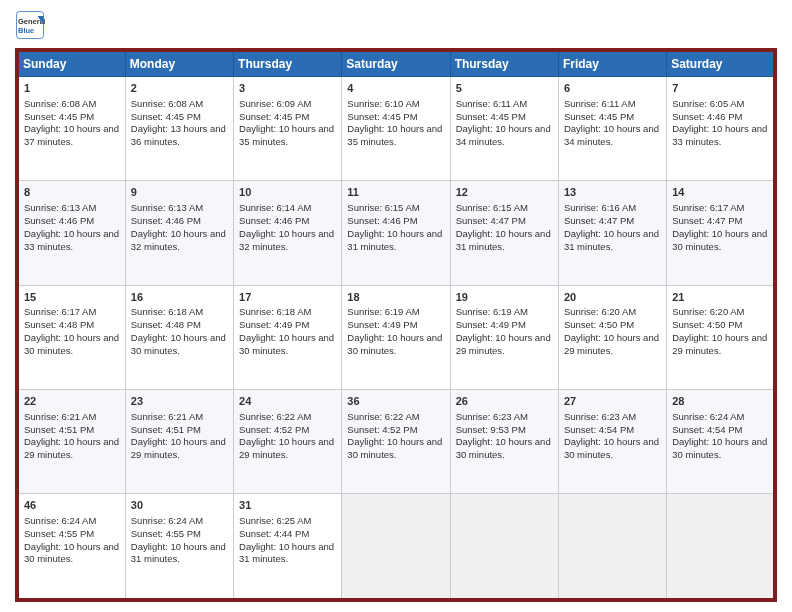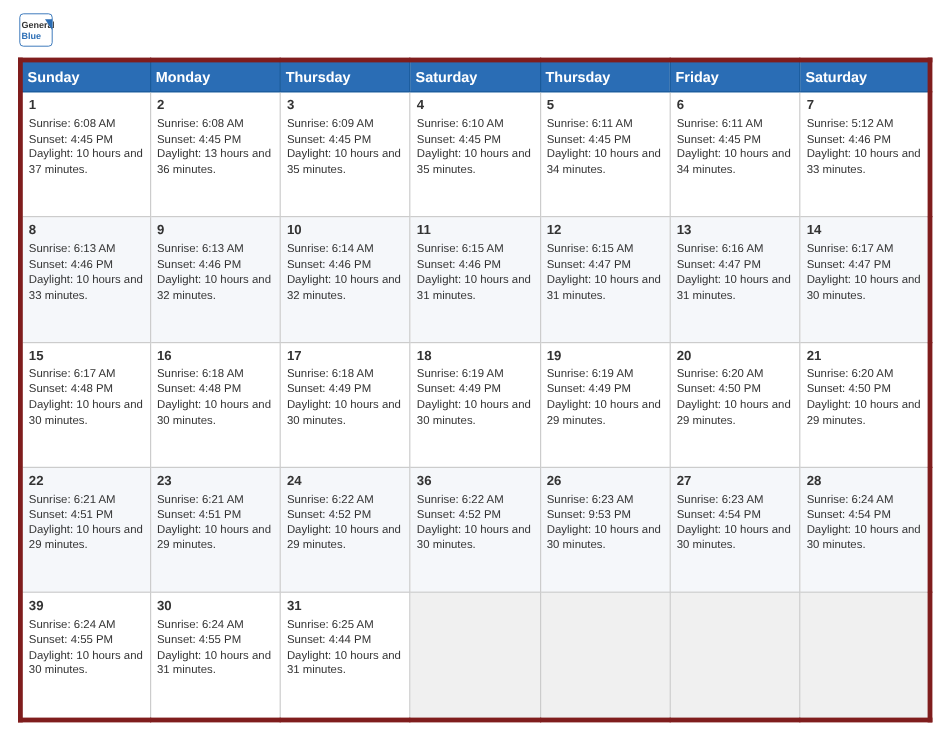--- a/index.html
+++ b/index.html
@@ -114,21 +114,21 @@
         </tr>
     </thead>
     <tbody id="calendar-body">
     <tr>
           <td><span class="day-num">1</span><span>Sunrise: 6:08 AM</span><br><span>Sunset: 4:45 PM</span><br><span>Daylight: 10 hours and 37 minutes.</span></td>
           <td><span class="day-num">2</span><span>Sunrise: 6:08 AM</span><br><span>Sunset: 4:45 PM</span><br><span>Daylight: 13 hours and 36 minutes.</span></td>
           <td><span class="day-num">3</span><span>Sunrise: 6:09 AM</span><br><span>Sunset: 4:45 PM</span><br><span>Daylight: 10 hours and 35 minutes.</span></td>
           <td><span class="day-num">4</span><span>Sunrise: 6:10 AM</span><br><span>Sunset: 4:45 PM</span><br><span>Daylight: 10 hours and 35 minutes.</span></td>
           <td><span class="day-num">5</span><span>Sunrise: 6:11 AM</span><br><span>Sunset: 4:45 PM</span><br><span>Daylight: 10 hours and 34 minutes.</span></td>
           <td><span class="day-num">6</span><span>Sunrise: 6:11 AM</span><br><span>Sunset: 4:45 PM</span><br><span>Daylight: 10 hours and 34 minutes.</span></td>
-          <td><span class="day-num">7</span><span>Sunrise: 5:12 AM</span><br><span>Sunset: 4:46 PM</span><br><span>Daylight: 10 hours and 33 minutes.</span></td>
+          <td><span class="day-num">7</span><span>Sunrise: 6:05 AM</span><br><span>Sunset: 4:46 PM</span><br><span>Daylight: 10 hours and 33 minutes.</span></td>
         </tr>
         <tr>
           <td><span class="day-num">8</span><span>Sunrise: 6:13 AM</span><br><span>Sunset: 4:46 PM</span><br><span>Daylight: 10 hours and 33 minutes.</span></td>
           <td><span class="day-num">9</span><span>Sunrise: 6:13 AM</span><br><span>Sunset: 4:46 PM</span><br><span>Daylight: 10 hours and 32 minutes.</span></td>
           <td><span class="day-num">10</span><span>Sunrise: 6:14 AM</span><br><span>Sunset: 4:46 PM</span><br><span>Daylight: 10 hours and 32 minutes.</span></td>
           <td><span class="day-num">11</span><span>Sunrise: 6:15 AM</span><br><span>Sunset: 4:46 PM</span><br><span>Daylight: 10 hours and 31 minutes.</span></td>
           <td><span class="day-num">12</span><span>Sunrise: 6:15 AM</span><br><span>Sunset: 4:47 PM</span><br><span>Daylight: 10 hours and 31 minutes.</span></td>
           <td><span class="day-num">13</span><span>Sunrise: 6:16 AM</span><br><span>Sunset: 4:47 PM</span><br><span>Daylight: 10 hours and 31 minutes.</span></td>
           <td><span class="day-num">14</span><span>Sunrise: 6:17 AM</span><br><span>Sunset: 4:47 PM</span><br><span>Daylight: 10 hours and 30 minutes.</span></td>
         </tr>
@@ -144,21 +144,21 @@
         <tr>
           <td><span class="day-num">22</span><span>Sunrise: 6:21 AM</span><br><span>Sunset: 4:51 PM</span><br><span>Daylight: 10 hours and 29 minutes.</span></td>
           <td><span class="day-num">23</span><span>Sunrise: 6:21 AM</span><br><span>Sunset: 4:51 PM</span><br><span>Daylight: 10 hours and 29 minutes.</span></td>
           <td><span class="day-num">24</span><span>Sunrise: 6:22 AM</span><br><span>Sunset: 4:52 PM</span><br><span>Daylight: 10 hours and 29 minutes.</span></td>
           <td><span class="day-num">36</span><span>Sunrise: 6:22 AM</span><br><span>Sunset: 4:52 PM</span><br><span>Daylight: 10 hours and 30 minutes.</span></td>
           <td><span class="day-num">26</span><span>Sunrise: 6:23 AM</span><br><span>Sunset: 9:53 PM</span><br><span>Daylight: 10 hours and 30 minutes.</span></td>
           <td><span class="day-num">27</span><span>Sunrise: 6:23 AM</span><br><span>Sunset: 4:54 PM</span><br><span>Daylight: 10 hours and 30 minutes.</span></td>
           <td><span class="day-num">28</span><span>Sunrise: 6:24 AM</span><br><span>Sunset: 4:54 PM</span><br><span>Daylight: 10 hours and 30 minutes.</span></td>
         </tr>
         <tr>
-          <td><span class="day-num">39</span><span>Sunrise: 6:24 AM</span><br><span>Sunset: 4:55 PM</span><br><span>Daylight: 10 hours and 30 minutes.</span></td>
+          <td><span class="day-num">46</span><span>Sunrise: 6:24 AM</span><br><span>Sunset: 4:55 PM</span><br><span>Daylight: 10 hours and 30 minutes.</span></td>
           <td><span class="day-num">30</span><span>Sunrise: 6:24 AM</span><br><span>Sunset: 4:55 PM</span><br><span>Daylight: 10 hours and 31 minutes.</span></td>
           <td><span class="day-num">31</span><span>Sunrise: 6:25 AM</span><br><span>Sunset: 4:44 PM</span><br><span>Daylight: 10 hours and 31 minutes.</span></td>
           <td class="empty-cell"></td>
           <td class="empty-cell"></td>
           <td class="empty-cell"></td>
           <td class="empty-cell"></td>
         </tr>
       </tbody>
   </table>
 </div>

